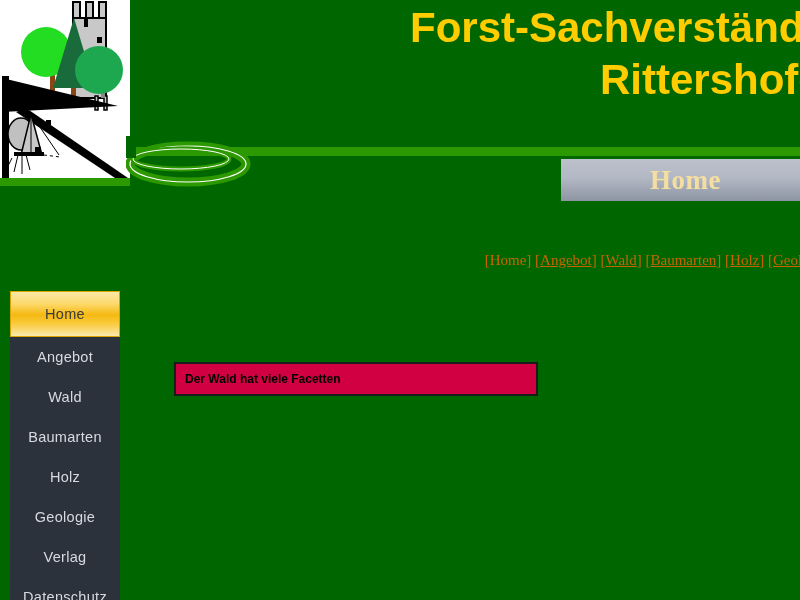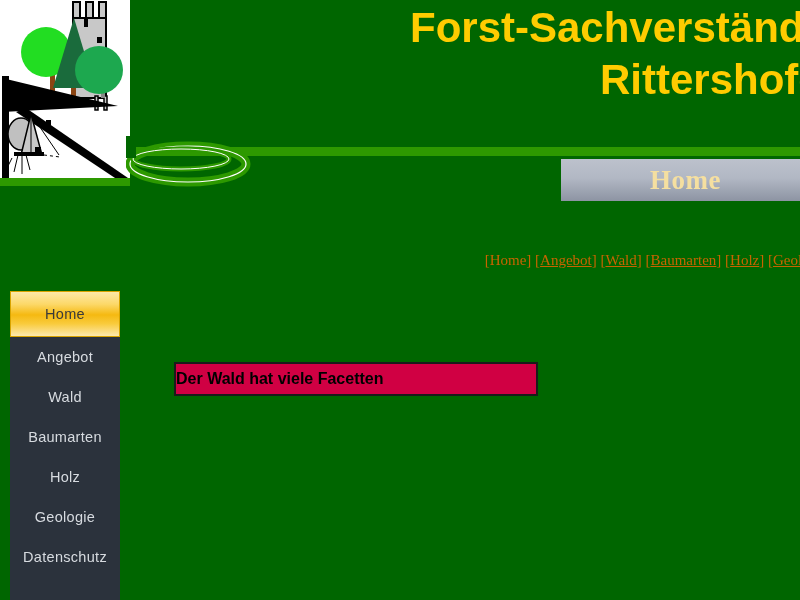--- a/index.html
+++ b/index.html
@@ -83,21 +83,21 @@
     height:46px;
   }
 
   
   #content-heading{
     position:absolute;left:174px;top:362px;width:364px;height:34px;
     background:#d00043;border:2px solid #1b1b1b;box-sizing:border-box;
     display:flex;align-items:center;
   }
   #content-heading-text{
-    color:#000000;font-weight:bold;font-size:16px;
+    color:#000000;font-weight:bold;font-size:12px;padding-left:9px;
   }
 </style>
 </head>
 <body>
 
 <div id="header">
 
   <div id="logo-panel">
     <svg id="logo-svg" width="130" height="180" viewBox="0 0 130 180">
       <rect x="0" y="0" width="130" height="180" fill="#ffffff"></rect>
@@ -168,18 +168,19 @@
   <span id="breadcrumb-inner"><span>[</span><span class="crumb current">Home</span><span>] </span><span>[</span><span class="crumb link">Angebot</span><span>] </span><span>[</span><span class="crumb link">Wald</span><span>] </span><span>[</span><span class="crumb link">Baumarten</span><span>] </span><span>[</span><span class="crumb link">Holz</span><span>] </span><span>[</span><span class="crumb link">Geologie</span></span>
 </div>
 
 <div id="sidebar">
     <div class="nav-item active">Home</div>
     <div class="nav-item">Angebot</div>
     <div class="nav-item">Wald</div>
     <div class="nav-item">Baumarten</div>
     <div class="nav-item">Holz</div>
     <div class="nav-item">Geologie</div>
+    <div class="nav-item">Verlag</div>
     <div class="nav-item">Datenschutz</div>
   </div>
 
 <div id="content-heading">
   <span id="content-heading-text">Der Wald hat viele Facetten</span>
 </div>
 
 </body></html>

